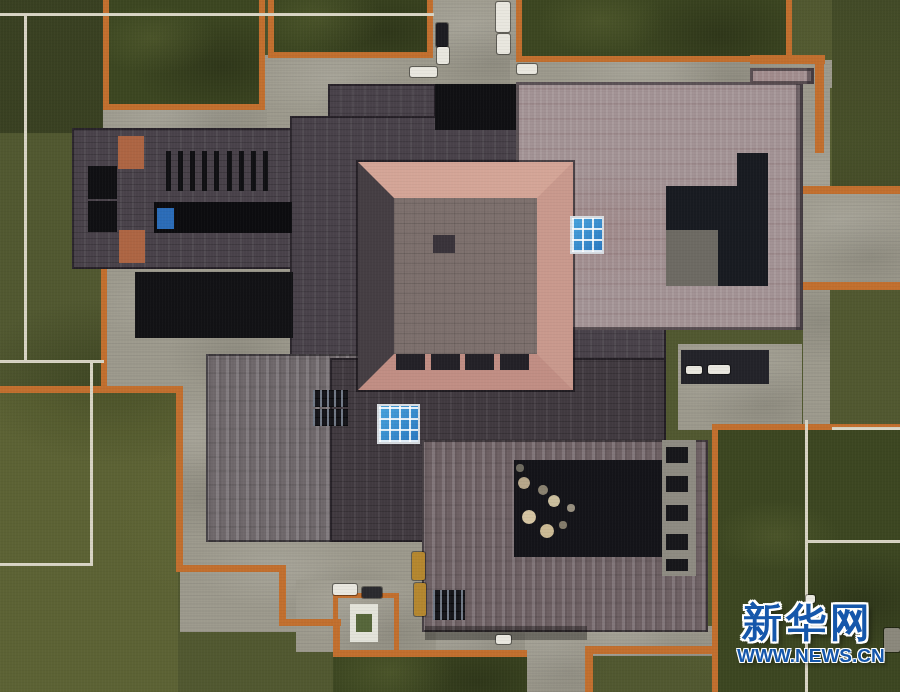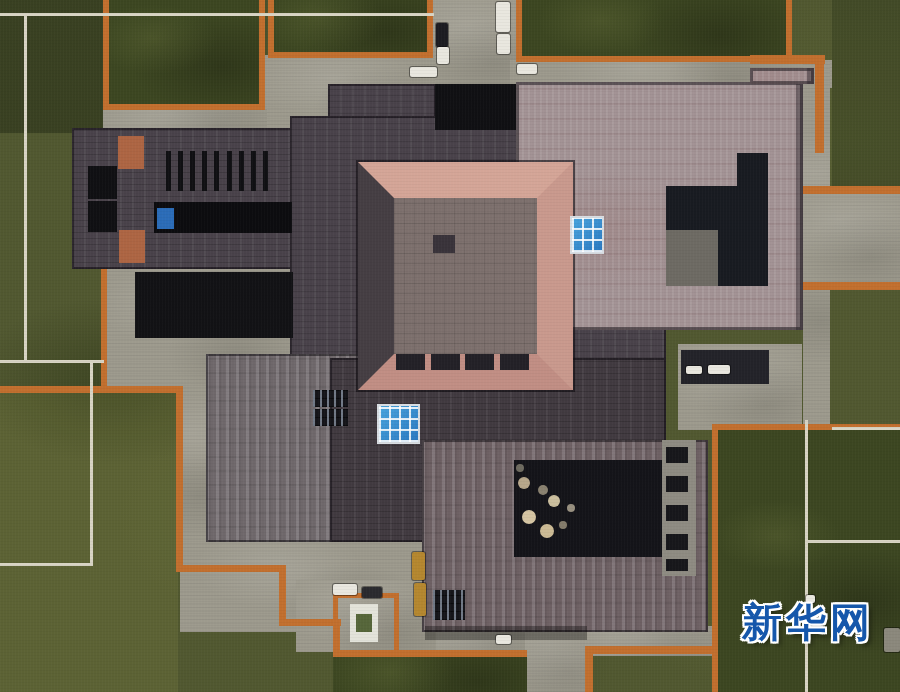--- a/index.html
+++ b/index.html
@@ -69,20 +69,21 @@
       text-shadow:-2px -2px 0 #fff,2px -2px 0 #fff,-2px 2px 0 #fff,2px 2px 0 #fff,0 -2px 0 #fff,0 2px 0 #fff,-2px 0 0 #fff,2px 0 0 #fff,4px 4px 5px rgba(0,0,0,.45);}
   .wm-url{margin-top:3px;font-weight:bold;font-size:19px;line-height:1.1;color:#1557ab;letter-spacing:0;white-space:nowrap;
       text-shadow:-1px -1px 0 #fff,1px -1px 0 #fff,-1px 1px 0 #fff,1px 1px 0 #fff,2px 3px 4px rgba(0,0,0,.45);}
 </style>
 </head>
 <body>
 
 <div id="stage">
   <div class="watermark">
     <div class="wm-cn">新华网</div>
+    <div class="wm-url">WWW.NEWS.CN</div>
   </div>
 <div class="shp shadeTL" style="left: 0px; top: 0px; width: 434px; height: 133px;"></div>
     <div class="shp tintDark" style="left: 832px; top: 0px; width: 68px; height: 194px;"></div>
     <div class="shp tintDark2" style="left: 712px; top: 424px; width: 188px; height: 268px;"></div>
     <div class="shp tintLight" style="left: 0px; top: 392px; width: 178px; height: 300px;"></div>
     <div class="shp conc" style="left: 433px; top: 0px; width: 85px; height: 88px; background-color: rgb(157, 154, 141);"></div>
     <div class="shp conc" style="left: 263px; top: 55px; width: 172px; height: 78px; background-color: rgb(157, 154, 141);"></div>
     <div class="shp conc" style="left: 103px; top: 106px; width: 164px; height: 28px; background-color: rgb(157, 154, 141);"></div>
     <div class="shp conc" style="left: 510px; top: 60px; width: 322px; height: 28px; background-color: rgb(157, 154, 141);"></div>
     <div class="shp conc" style="left: 803px; top: 62px; width: 27px; height: 371px; background-color: rgb(157, 154, 141);"></div>

